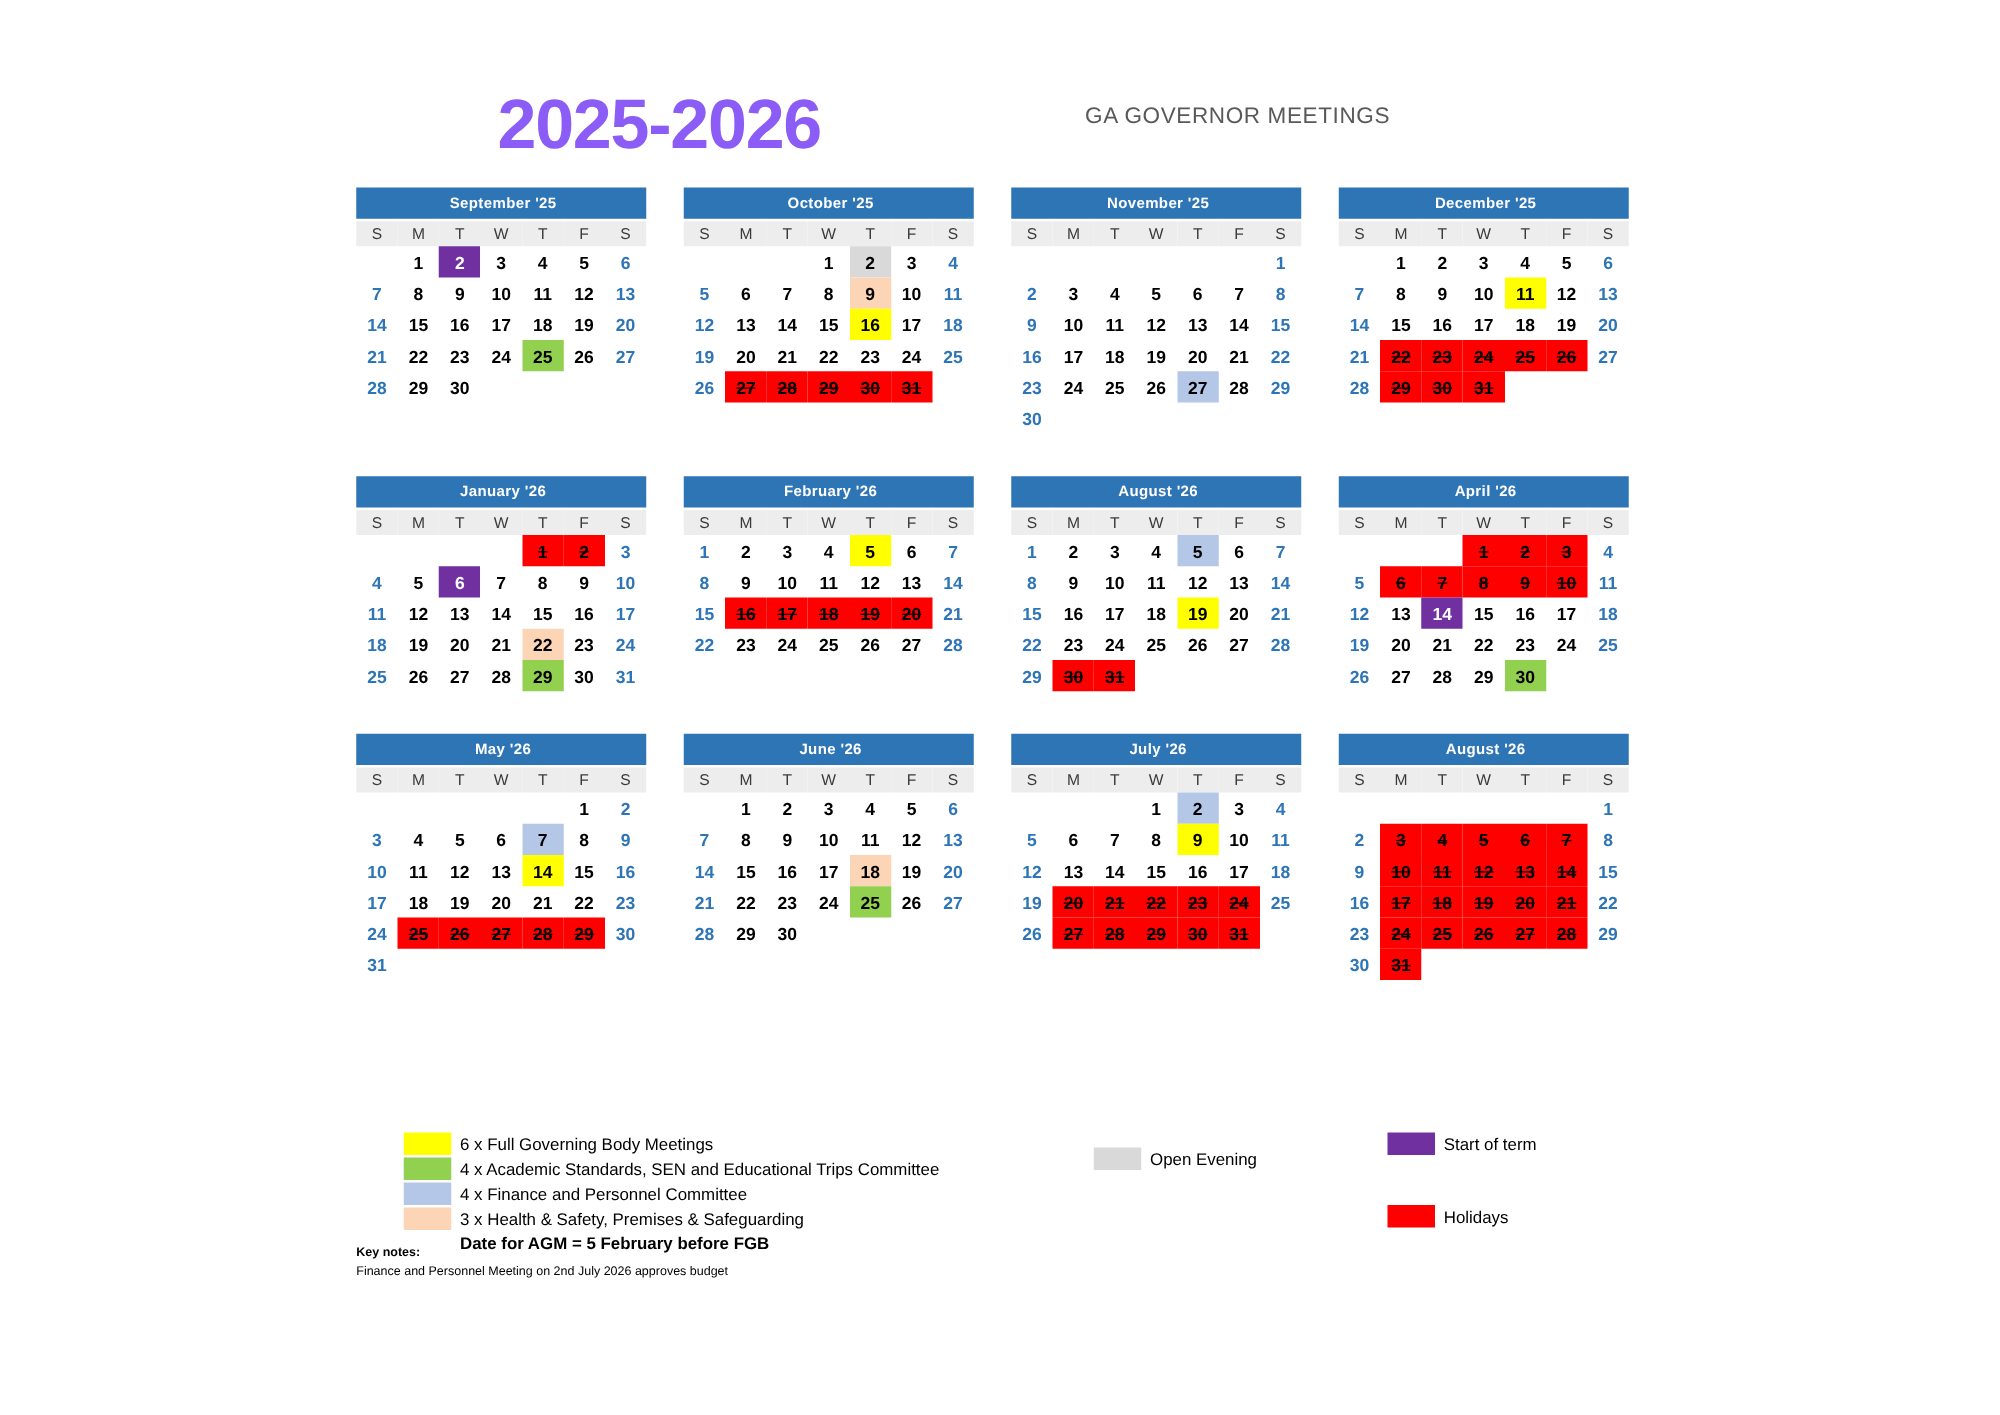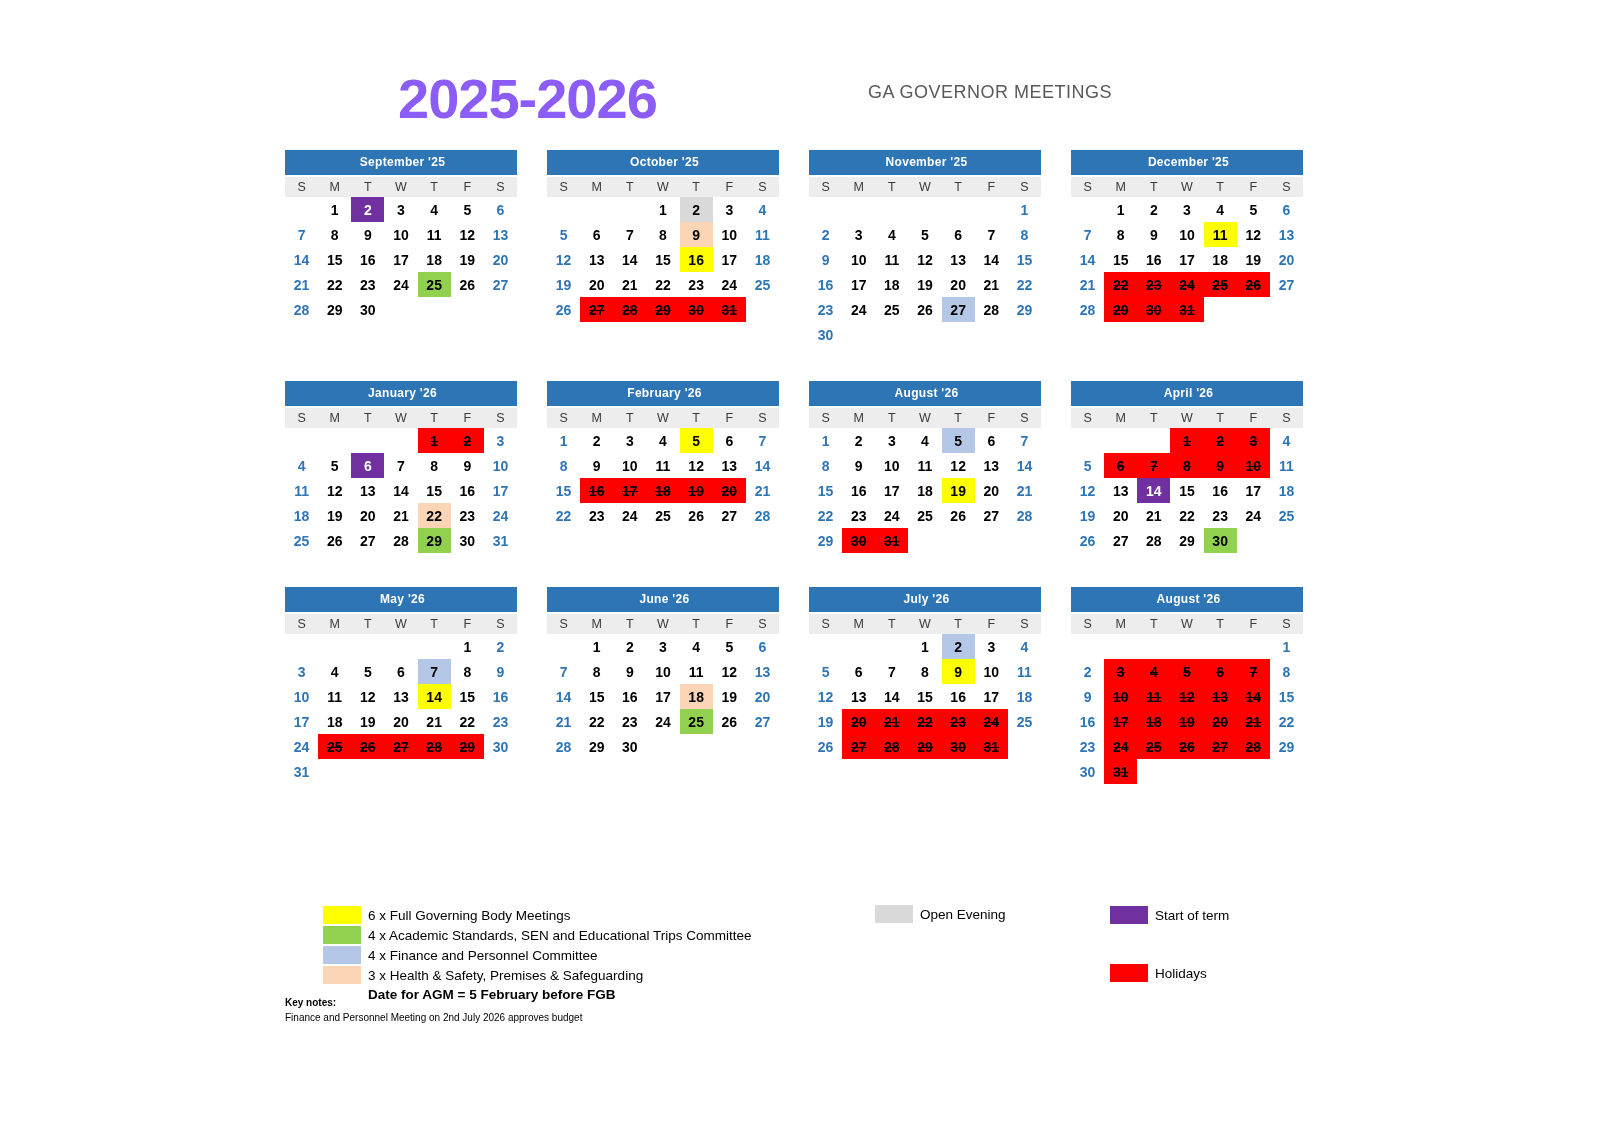--- a/index.html
+++ b/index.html
@@ -139,21 +139,21 @@
   .legend-text { white-space: nowrap; }
   .legend-agm {
     margin-left: 45px;
     font-weight: bold;
     font-size: 13.5px;
     margin-top: 2px;
   }
   .legend-open-evening {
     position: absolute;
     left: 590px;
-    top: 0;
+    top: 13px;
     display: flex;
     align-items: center;
   }
   .legend-right {
     position: absolute;
     left: 825px;
     top: 0;
   }
   .legend-right .legend-row { margin-bottom: 38px; }
   .keynotes {

